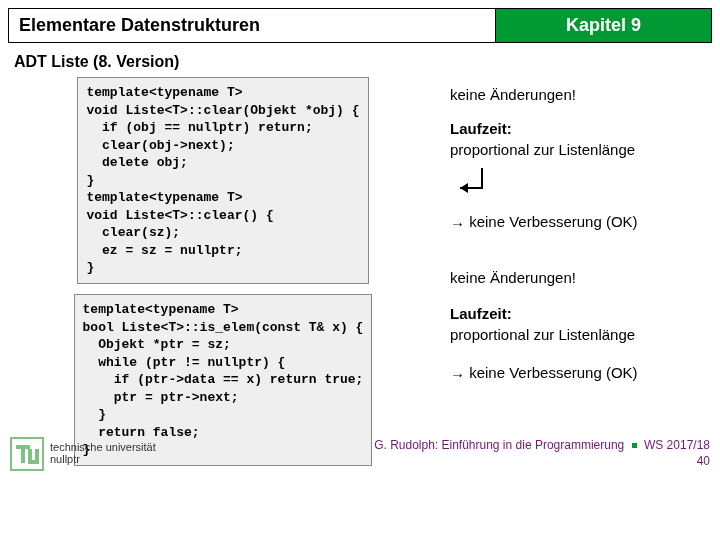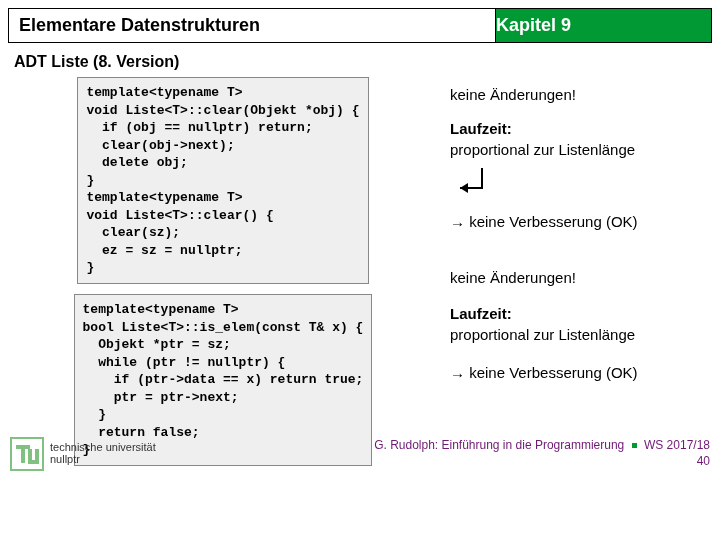--- a/index.html
+++ b/index.html
@@ -5,21 +5,21 @@
   * { box-sizing: border-box; margin: 0; padding: 0; }
   html, body { width: 720px; height: 540px; font-family: Arial, Helvetica, sans-serif; background: #fff; }
   .slide { width: 720px; height: 480px; position: relative; padding: 6px 8px 0 8px; border-radius: 19px; }
   .header { display: flex; width: 100%; margin-top: 2px; }
   .header-left {
     flex: 0 0 488px; background: #fff; border: 1px solid #000;
     padding: 6px 10px; font-size: 18px; font-weight: bold;
   }
   .header-right {
     flex: 1; background: #009933; color: #fff; border: 1px solid #000; border-left: none;
-    padding: 6px 0; font-size: 18px; font-weight: bold;
+    padding: 6px 12px; font-size: 18px; font-weight: bold; text-align: center;
   }
   .subtitle { font-size: 16px; font-weight: bold; margin: 10px 0 6px 6px; }
   .content { display: flex; gap: 12px; }
   .col-left { flex: 0 0 430px; display: flex; flex-direction: column; gap: 10px; align-items: center; }
   .codebox {
     background: #efefef; border: 1px solid #888;
     padding: 6px 8px; font-family: "Courier New", Courier, monospace;
     font-size: 13px; font-weight: bold; line-height: 1.35; white-space: pre;
   }
   .col-right { flex: 1; display: flex; flex-direction: column; font-size: 15px; }

